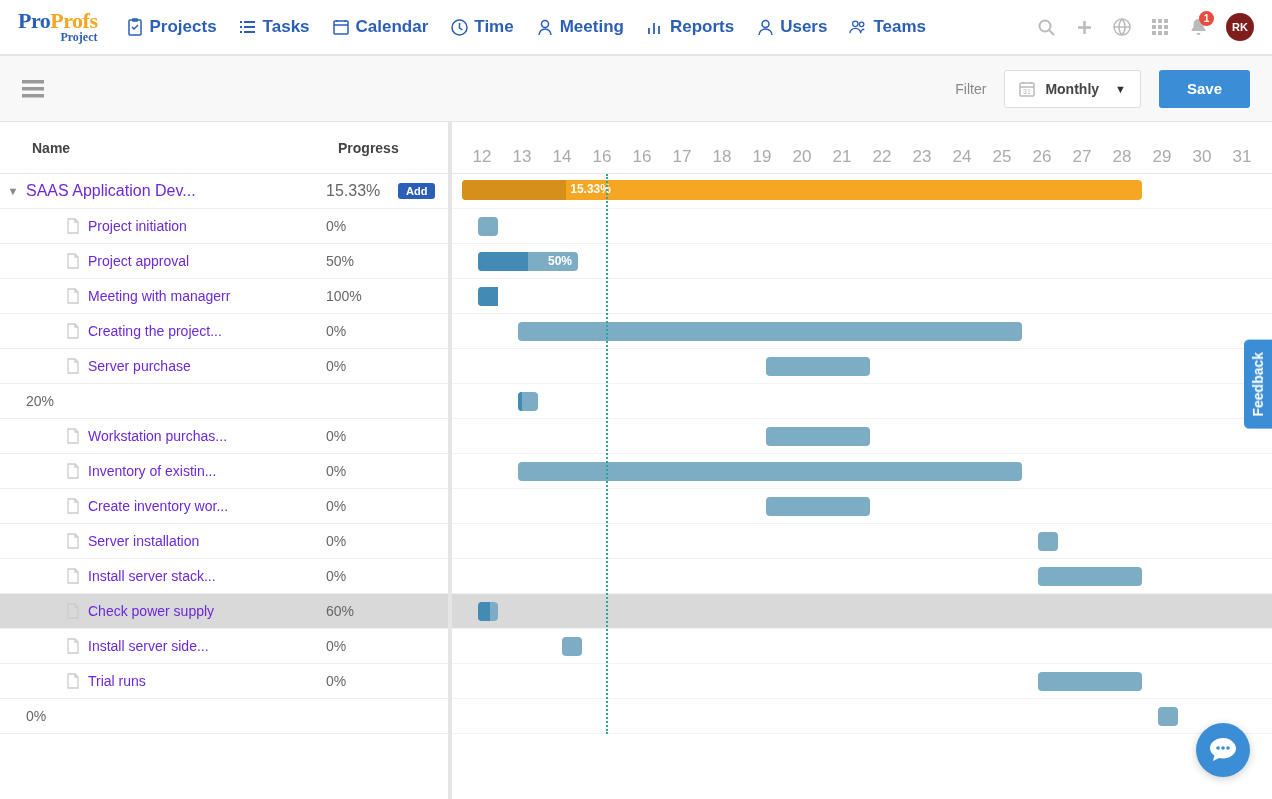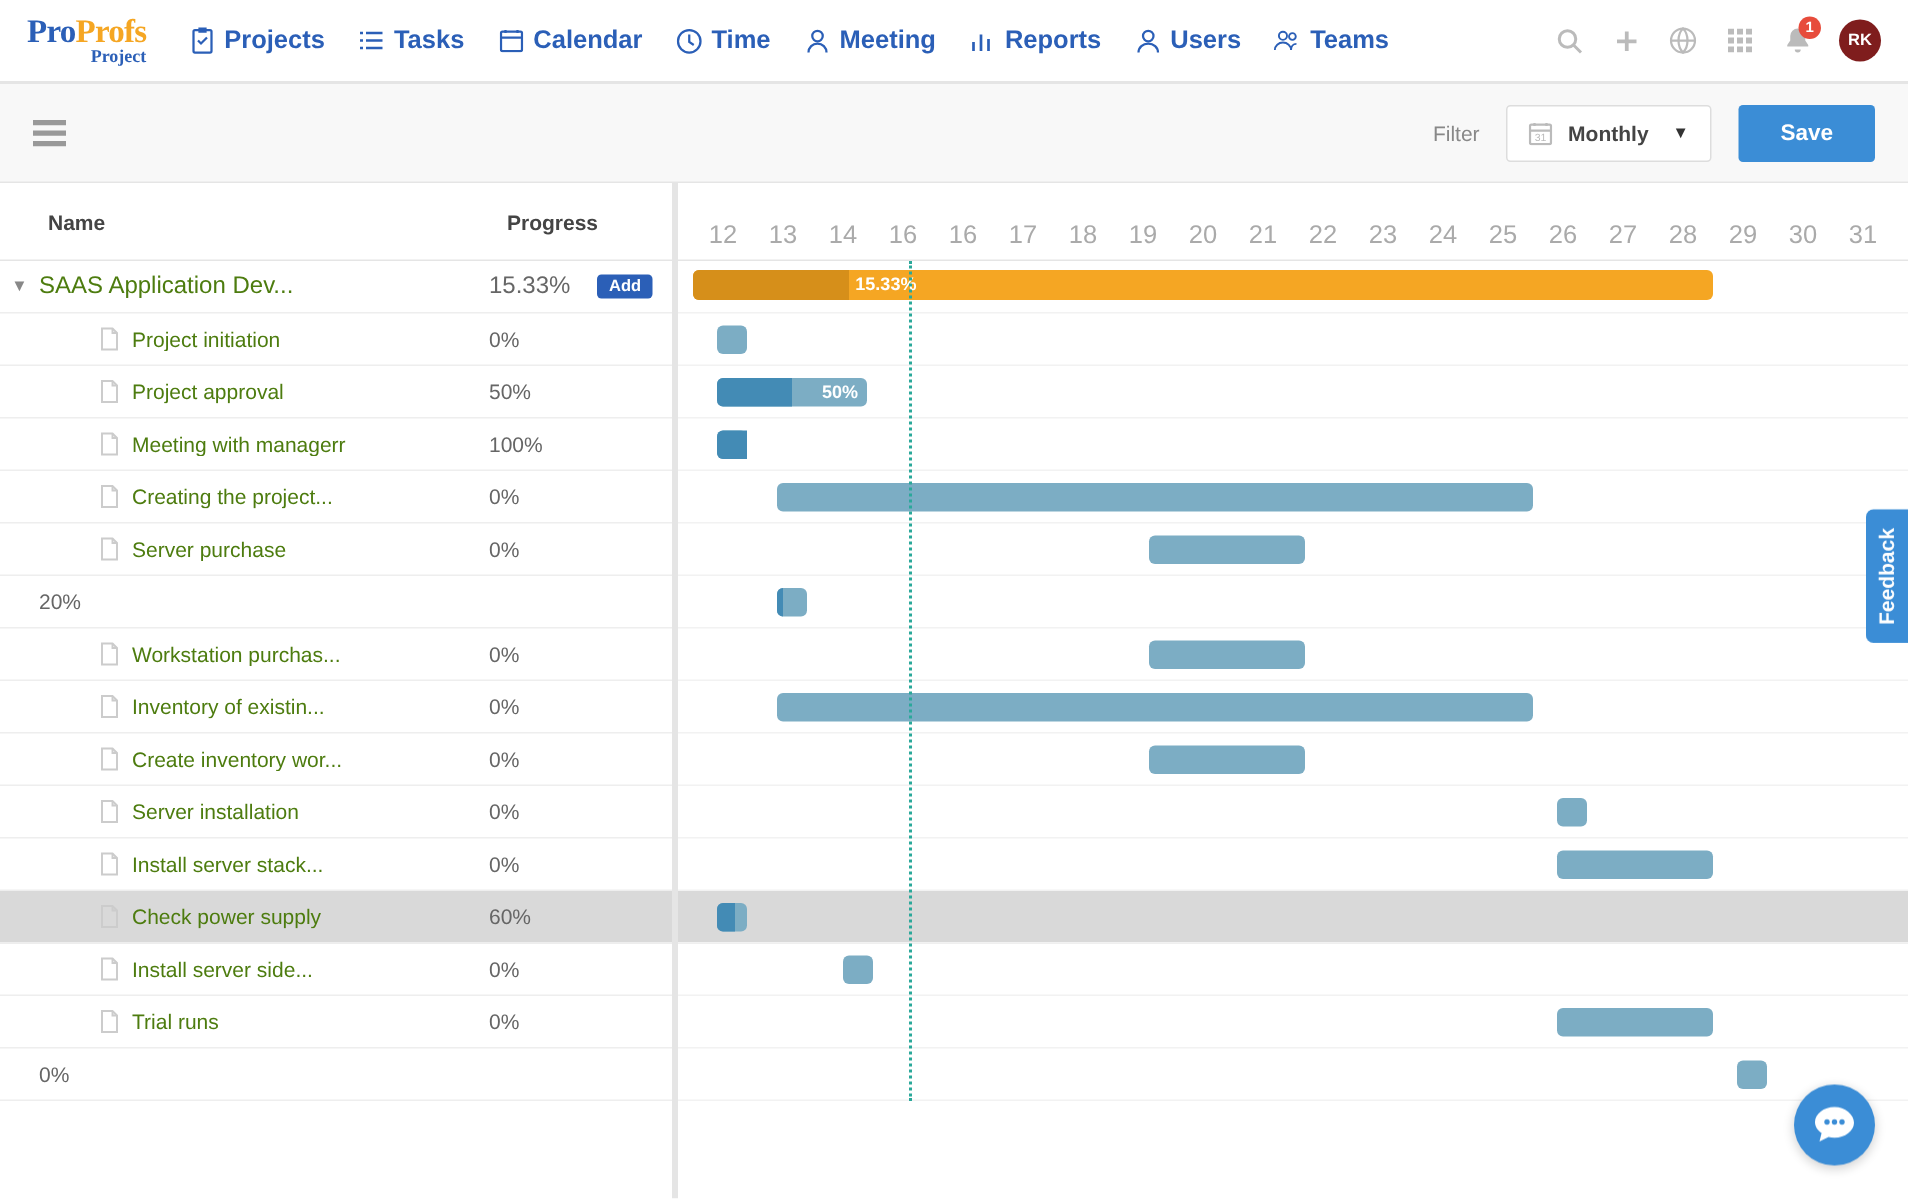--- a/index.html
+++ b/index.html
@@ -44,21 +44,21 @@
 
 
 .rows { }
 .row { display: flex; align-items: center; height: 35px; border-bottom: 1px solid #eee; }
 .row.highlight { background: #d9d9d9; }
 .row.project { font-size: 16px; }
 .row .expand { width: 26px; text-align: center; color: #888; font-size: 11px; }
 .col-name { width: 300px; display: flex; align-items: center; gap: 8px; overflow: hidden; white-space: nowrap; }
 .task-indent { width: 32px; }
 .task-icon { color: #ccc; flex: 0 0 auto; }
-.task-text { color: #4d7c0f; }
+.task-text { color: #6d28d9; }
 .col-prog { color: #666; width: 72px; }
 .add-btn { background: #2b5fb7; color: #fff; font-size: 11px; font-weight: 700; padding: 2px 8px; border-radius: 3px; cursor: pointer; border: none; }
 
 
 .gantt-head { height: 52px; border-bottom: 1px solid #e5e5e5; display: flex; align-items: flex-end; padding-bottom: 6px; }
 .gantt-head-cell { width: 40px; text-align: center; color: #aaa; font-size: 17px; flex: 0 0 40px; }
 .gantt-body { position: relative; }
 .gantt-row { height: 35px; border-bottom: 1px solid #f2f2f2; position: relative; }
 .gantt-row.highlight { background: #d9d9d9; }
 .bar { position: absolute; top: 8px; height: 19px; border-radius: 4px; }

